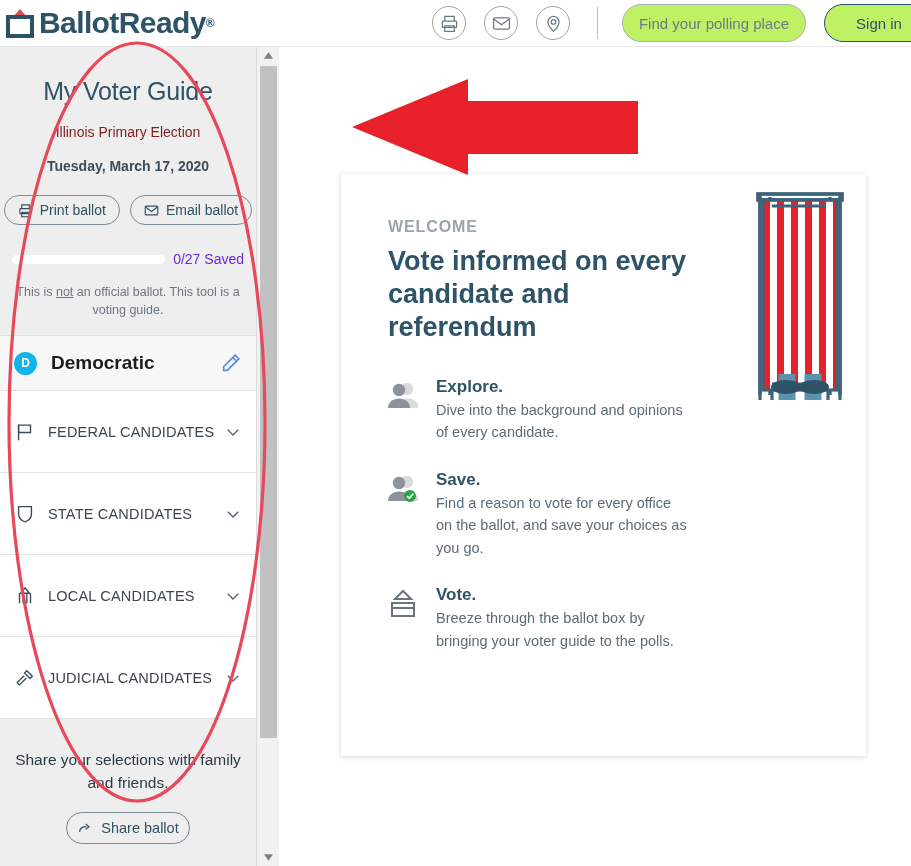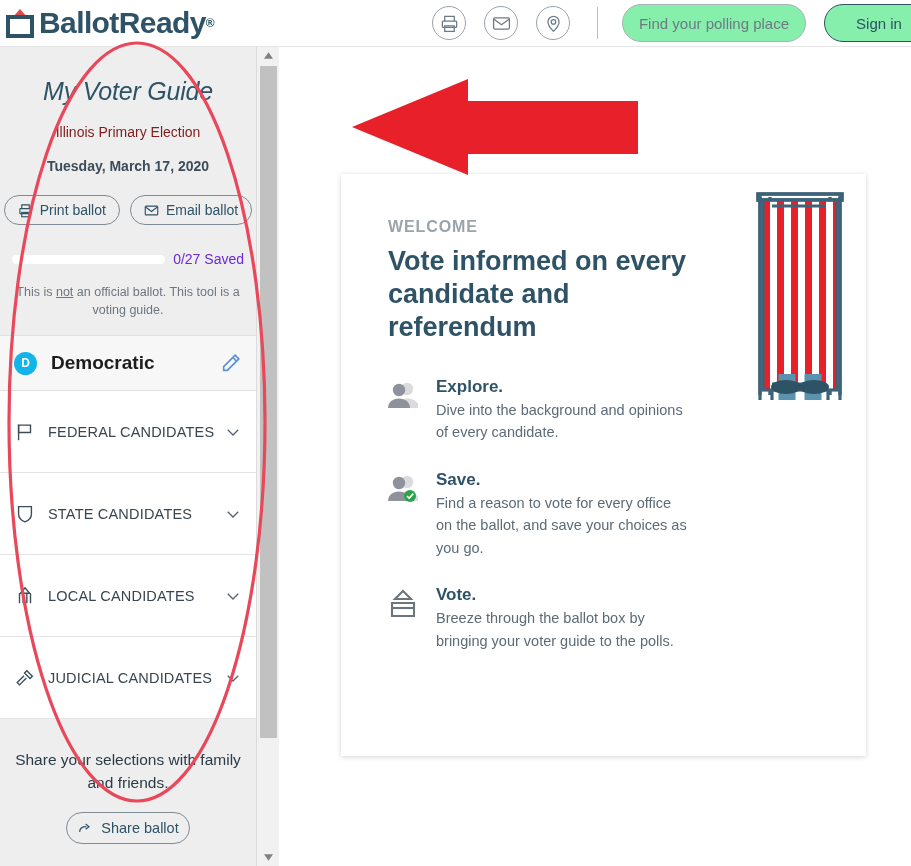--- a/index.html
+++ b/index.html
@@ -37,21 +37,21 @@
     border: 1px solid #9aa4ad;
     display: flex; align-items: center; justify-content: center;
     background: #fff;
     cursor: pointer;
   }
   .hdivider { position: absolute; left: 597px; top: 7px; width: 1px; height: 32px; background: #b9c0c6; }
 
   .pill {
     position: absolute;
     display: flex; align-items: center; justify-content: center;
-    border-radius: 22px; background: #86efac; cursor: pointer;
+    border-radius: 22px; background: #bef264; cursor: pointer;
   }
   .pill-find {
     left: 622px; top: 4px; width: 184px; height: 38px;
     border: 1px solid #a9b2b9;
     color: #6d7a85; font-size: 15px;
   }
   .pill-signin {
     left: 824px; top: 4px; width: 110px; height: 38px;
     border: 1px solid #2e5266;
     color: #2e5266; font-size: 15px;
@@ -60,21 +60,21 @@
   
   .sidebar {
     position: absolute; left: 0; top: 47px;
     width: 256px; height: 819px;
     background: #eeeeee;
     overflow: hidden;
   }
   .sb-title {
     text-align: center; color: #2e5266;
     font-size: 25px; font-weight: normal;
-    margin-top: 30px; letter-spacing: -0.2px; font-style: italic;
+    margin-top: 30px; letter-spacing: -0.2px;
   }
   .sb-sub {
     text-align: center; color: #7f1d1d; font-size: 14px; margin-top: 18px;
   }
   .sb-date {
     text-align: center; color: #3b4c5a; font-size: 14px; font-weight: bold; margin-top: 18px;
   }
   .sb-btnrow { display: flex; justify-content: center; gap: 10px; margin-top: 21px; }
   .sb-btn {
     display: flex; align-items: center; justify-content: center; gap: 7px;

